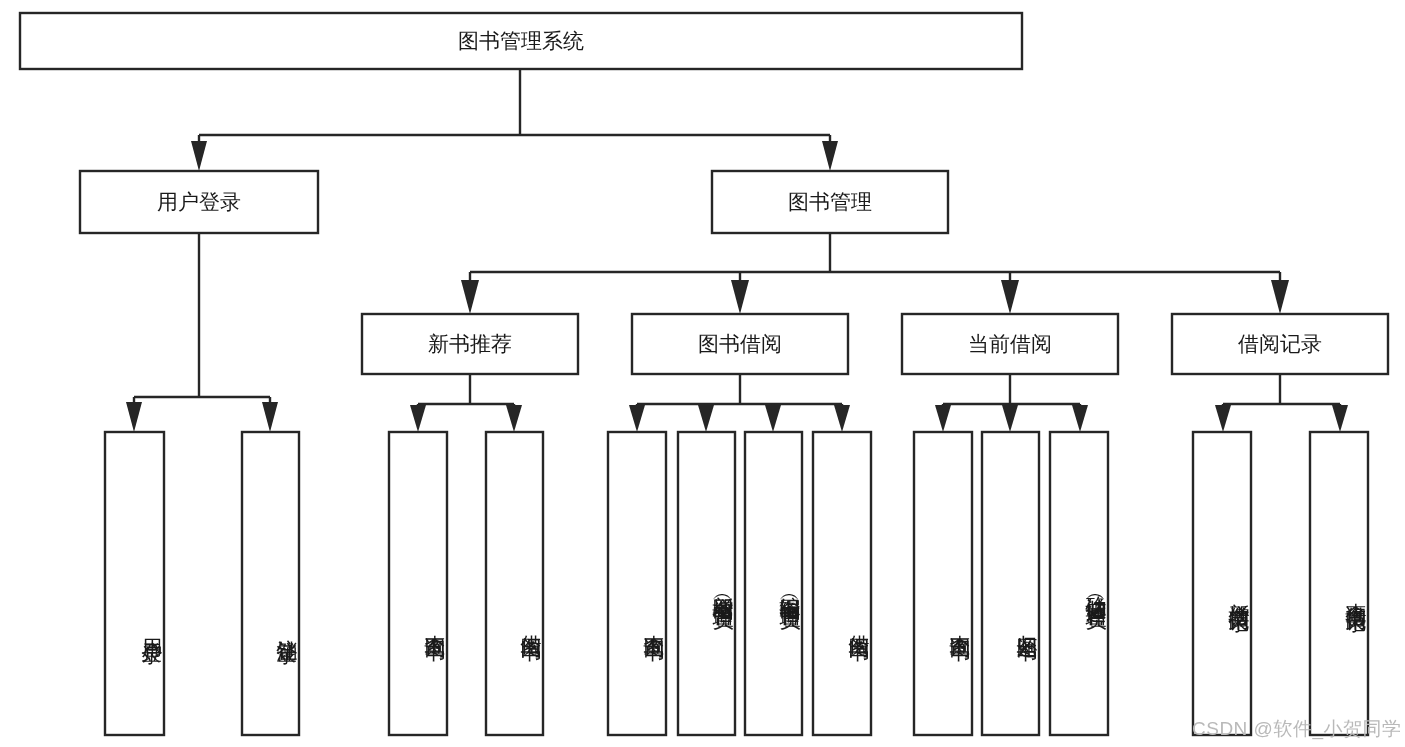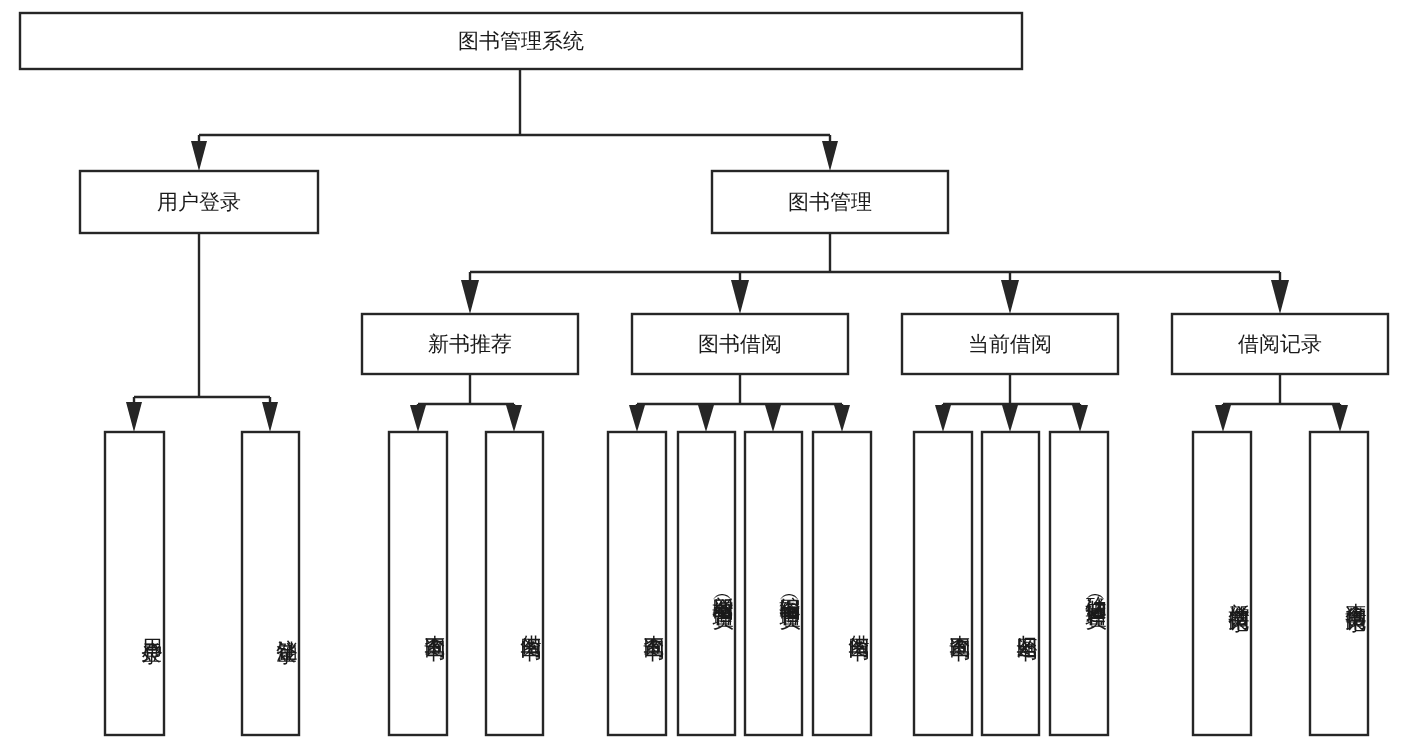--- a/index.html
+++ b/index.html
@@ -214,14 +214,15 @@
   <div class="node-label-v" style="left:745px; top:440px; width:57px; height:295px;">编辑图书（管理员）</div>
   <div class="node-label-v" style="left:813px; top:509px; width:58px; height:226px;">借阅图书</div>
 
   <div class="node-label-v" style="left:914px; top:509px; width:58px; height:226px;">查询图书</div>
   <div class="node-label-v" style="left:982px; top:509px; width:57px; height:226px;">归还图书</div>
   <div class="node-label-v" style="left:1050px; top:440px; width:58px; height:295px;">确认归还（管理员）</div>
 
   <div class="node-label-v" style="left:1193px; top:448px; width:58px; height:287px;">新增借阅记录</div>
   <div class="node-label-v" style="left:1310px; top:448px; width:58px; height:287px;">查询借阅记录</div>
 
+  <div class="watermark" style="left:1192px; top:716px;">CSDN @软件_小贺同学</div>
 
 </div>
 
 </body></html>

